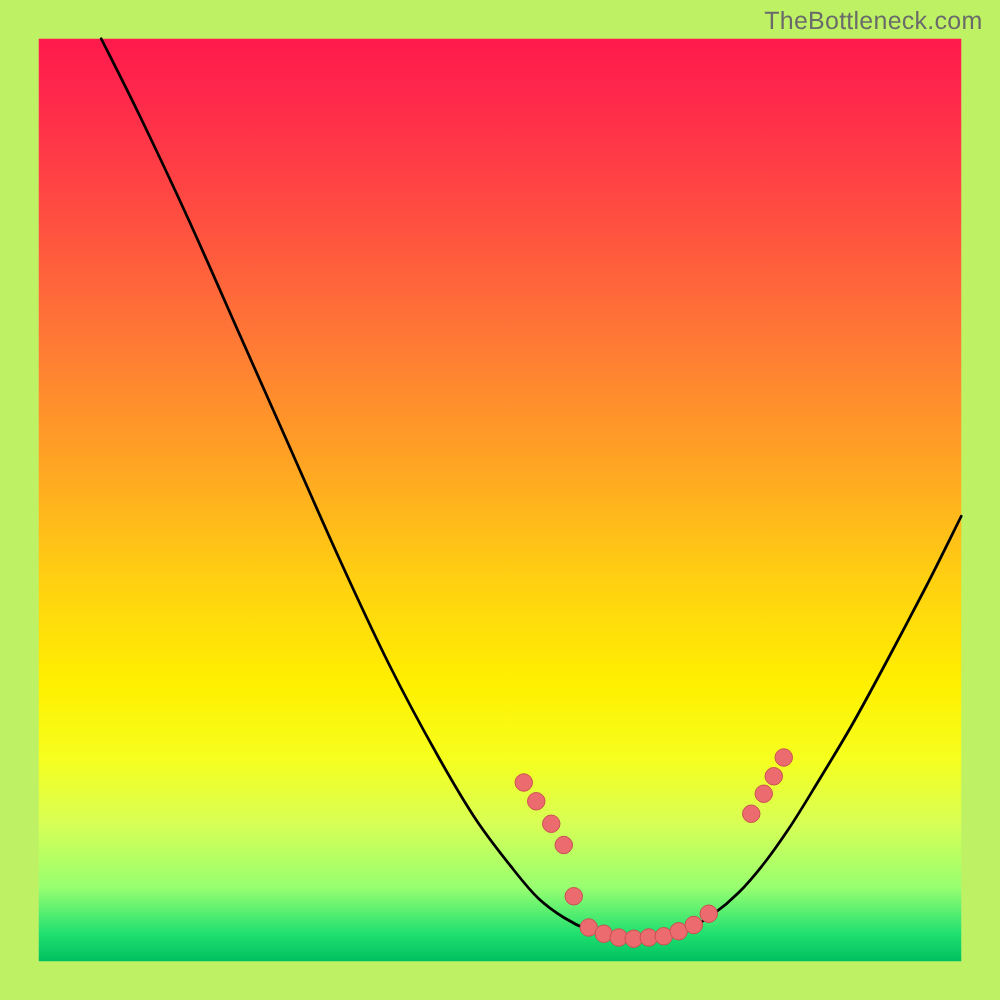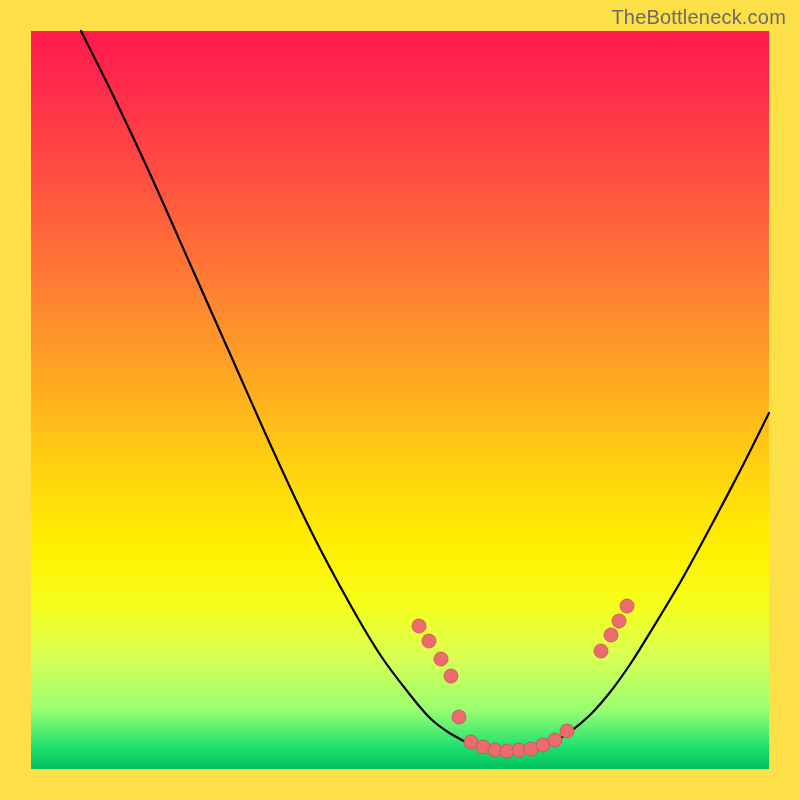--- a/index.html
+++ b/index.html
@@ -10,21 +10,21 @@
     background: #000;
     overflow: hidden;
     font-family: Arial, Helvetica, sans-serif;
   }
   .frame {
     position: absolute;
     left: 0;
     top: 0;
     width: 800px;
     height: 800px;
-    background: #fde047;
+    background: #bef264;
   }
   .plot-area {
     position: absolute;
     left: 31px;
     top: 31px;
     width: 738px;
     height: 738px;
     
     background: linear-gradient(
       to bottom,

